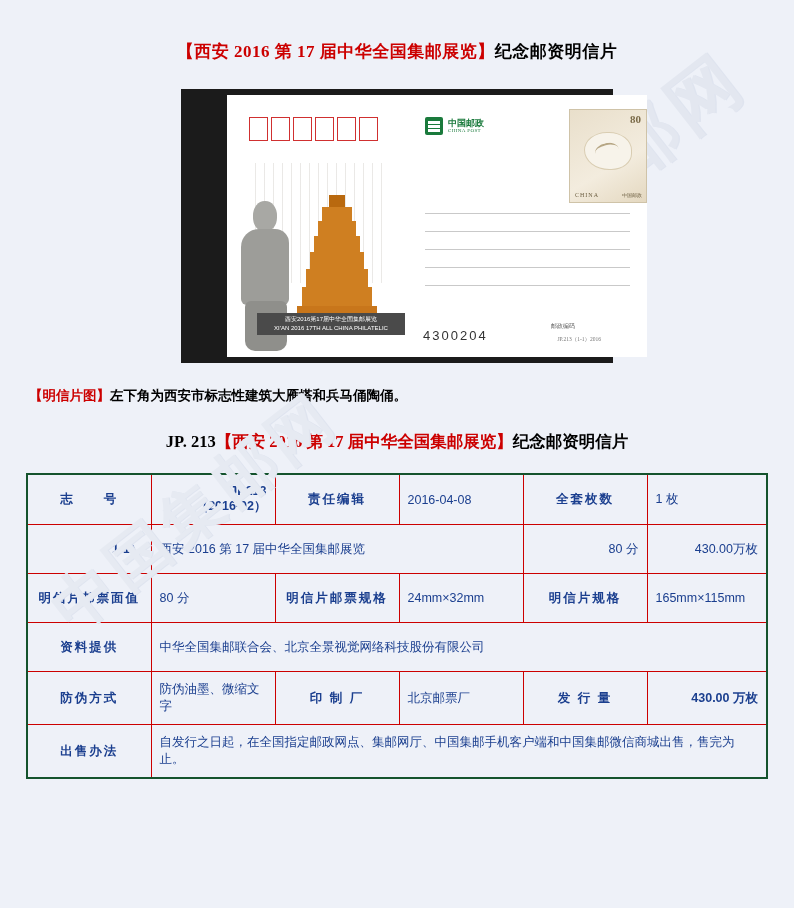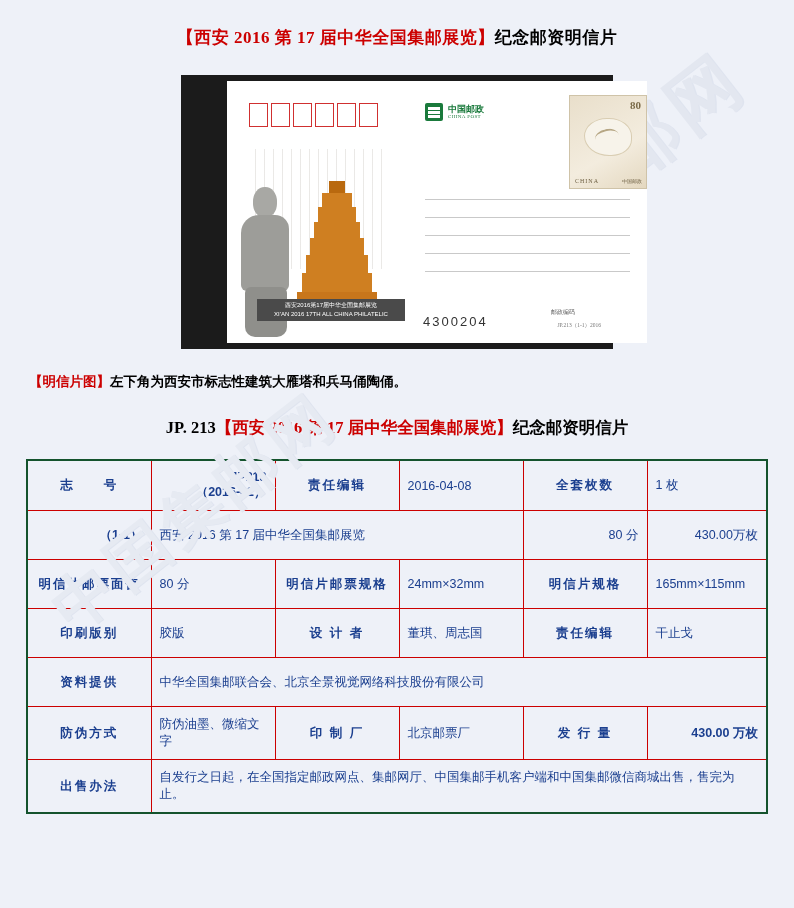--- a/index.html
+++ b/index.html
@@ -41,21 +41,21 @@
     right: 430px;
     top: 470px;
     font-size: 62px;
     color: #e6eaf2;
   }
 
   .title {
     text-align: center;
     font-size: 17px;
     font-weight: bold;
-    padding-top: 26px;
+    padding-top: 40px;
     letter-spacing: 0.5px;
   }
   .title .red { color: #cc0000; }
   .title .black { color: #000; }
 
   
   .card-wrap {
     margin: 26px auto 0 auto;
     width: 420px;
     height: 262px;
@@ -450,28 +450,20 @@
         </tr>
         <tr>
           <td class="lbl">明信片邮票面值</td>
           <td>80 分</td>
           <td class="lbl">明信片邮票规格</td>
           <td>24mm×32mm</td>
           <td class="lbl">明信片规格</td>
           <td>165mm×115mm</td>
         </tr>
         <tr>
-          <td class="lbl">印刷版别</td>
-          <td>胶版</td>
-          <td class="lbl">设 计 者</td>
-          <td>董琪、周志国</td>
-          <td class="lbl">责任编辑</td>
-          <td>干止戈</td>
-        </tr>
-        <tr>
           <td class="lbl">资料提供</td>
           <td colspan="5">中华全国集邮联合会、北京全景视觉网络科技股份有限公司</td>
         </tr>
         <tr>
           <td class="lbl">防伪方式</td>
           <td>防伪油墨、微缩文字</td>
           <td class="lbl">印 制 厂</td>
           <td>北京邮票厂</td>
           <td class="lbl">发 行 量</td>
           <td class="redval">430.00 万枚</td>

